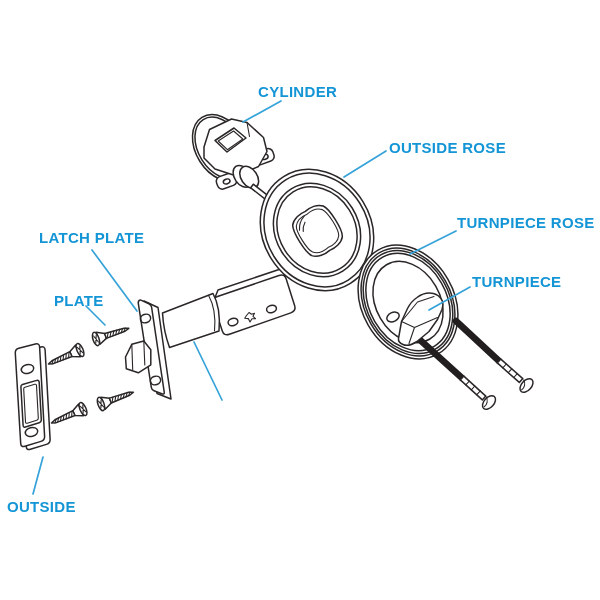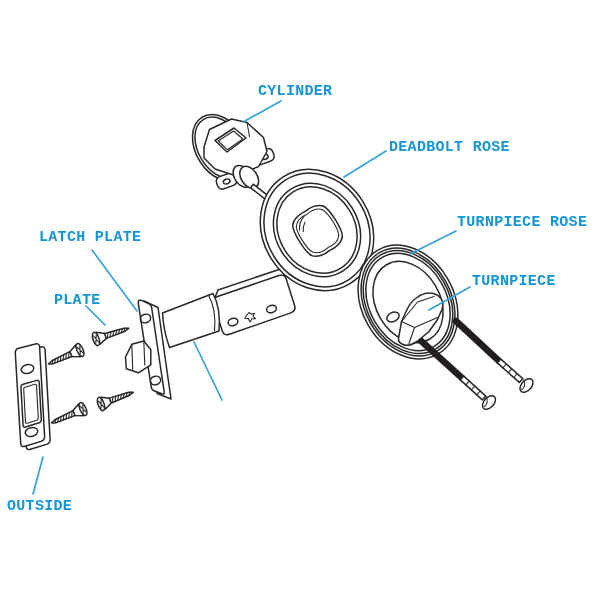--- a/index.html
+++ b/index.html
@@ -1,17 +1,17 @@
 <!DOCTYPE html>
 <html><head>
 <meta charset="utf-8">
 <style>
   html,body{margin:0;padding:0;background:#ffffff;}
   .stage{position:relative;width:600px;height:520px;background:#ffffff;overflow:hidden;
-         font-family:Liberation Mono, monospace;}
+         font-family:Liberation Sans, sans-serif;}
   .stage svg{position:absolute;left:0;top:0;}
   .lbl{position:absolute;font-weight:bold;font-size:15px;letter-spacing:.3px;
        color:#1495d6;white-space:nowrap;user-select:none;}
   
   .art{stroke:#2b2727;stroke-width:1.5;fill:none;stroke-linejoin:round;stroke-linecap:round;}
   .artw{stroke:#2b2727;stroke-width:1.5;fill:#ffffff;stroke-linejoin:round;stroke-linecap:round;}
   .thin{stroke-width:1.1;}
   .leader{stroke:#35a3da;stroke-width:1.7;fill:none;stroke-linecap:round;}
 </style>
 </head>
@@ -144,19 +144,19 @@
       <line class="leader" x1="456" y1="231" x2="410" y2="254"></line>
       <line class="leader" x1="470" y1="287" x2="429" y2="310"></line>
       <line class="leader" x1="92" y1="250" x2="137" y2="311"></line>
       <line class="leader" x1="86" y1="306" x2="105" y2="325"></line>
       <line class="leader" x1="222" y1="400" x2="194" y2="342"></line>
       <line class="leader" x1="33" y1="494" x2="43" y2="457"></line>
     </g>
   </svg>
 
   <div class="lbl" style="left:258px;top:83px;">CYLINDER</div>
-  <div class="lbl" style="left:389px;top:139px;">DEADBOLT ROSE</div>
+  <div class="lbl" style="left:389px;top:139px;">OUTSIDE ROSE</div>
   <div class="lbl" style="left:457px;top:214px;text-align:right;">TURNPIECE ROSE</div>
   <div class="lbl" style="left:39px;top:229px;">LATCH PLATE</div>
   <div class="lbl" style="left:472px;top:273px;">TURNPIECE</div>
   <div class="lbl" style="left:54px;top:292px;">PLATE</div>
   <div class="lbl" style="left:7px;top:498px;">OUTSIDE</div>
 </div>
 
 </body></html>

